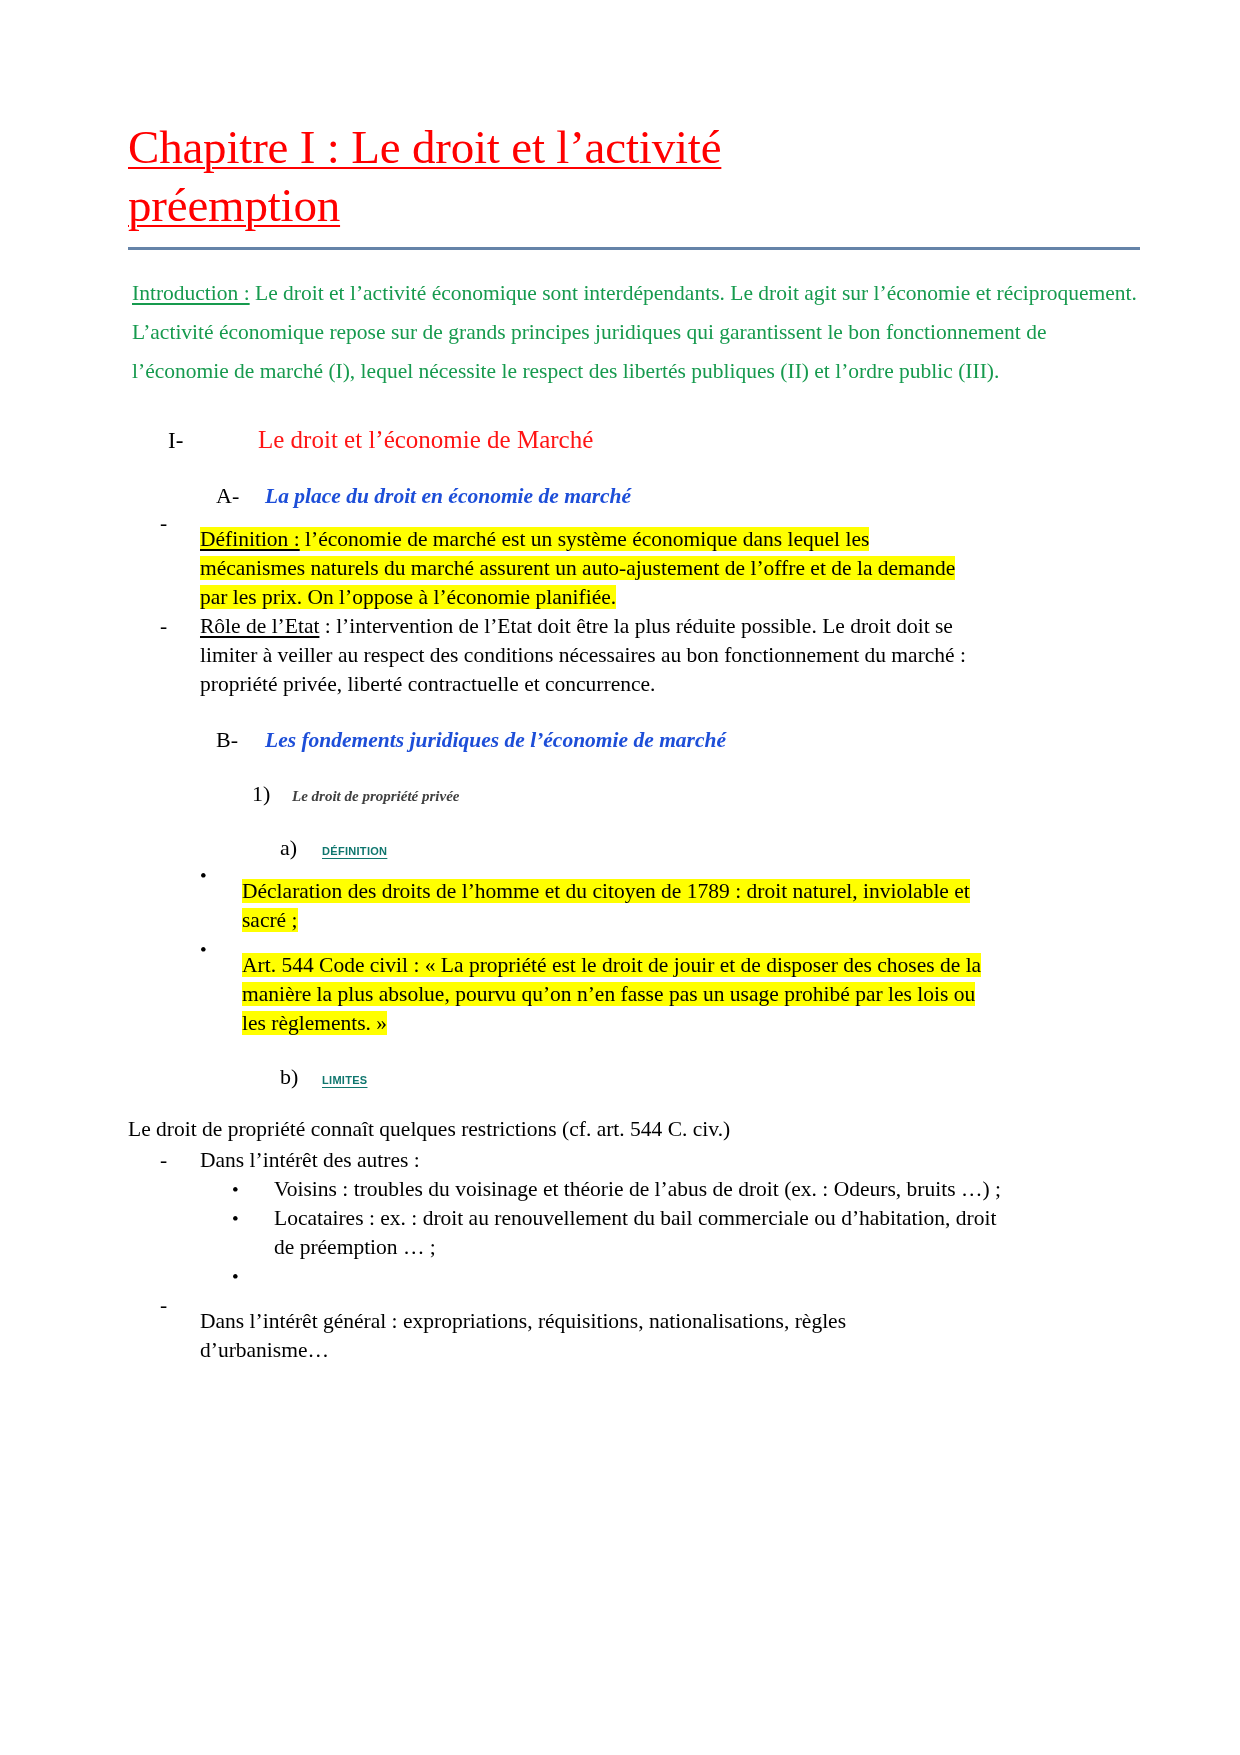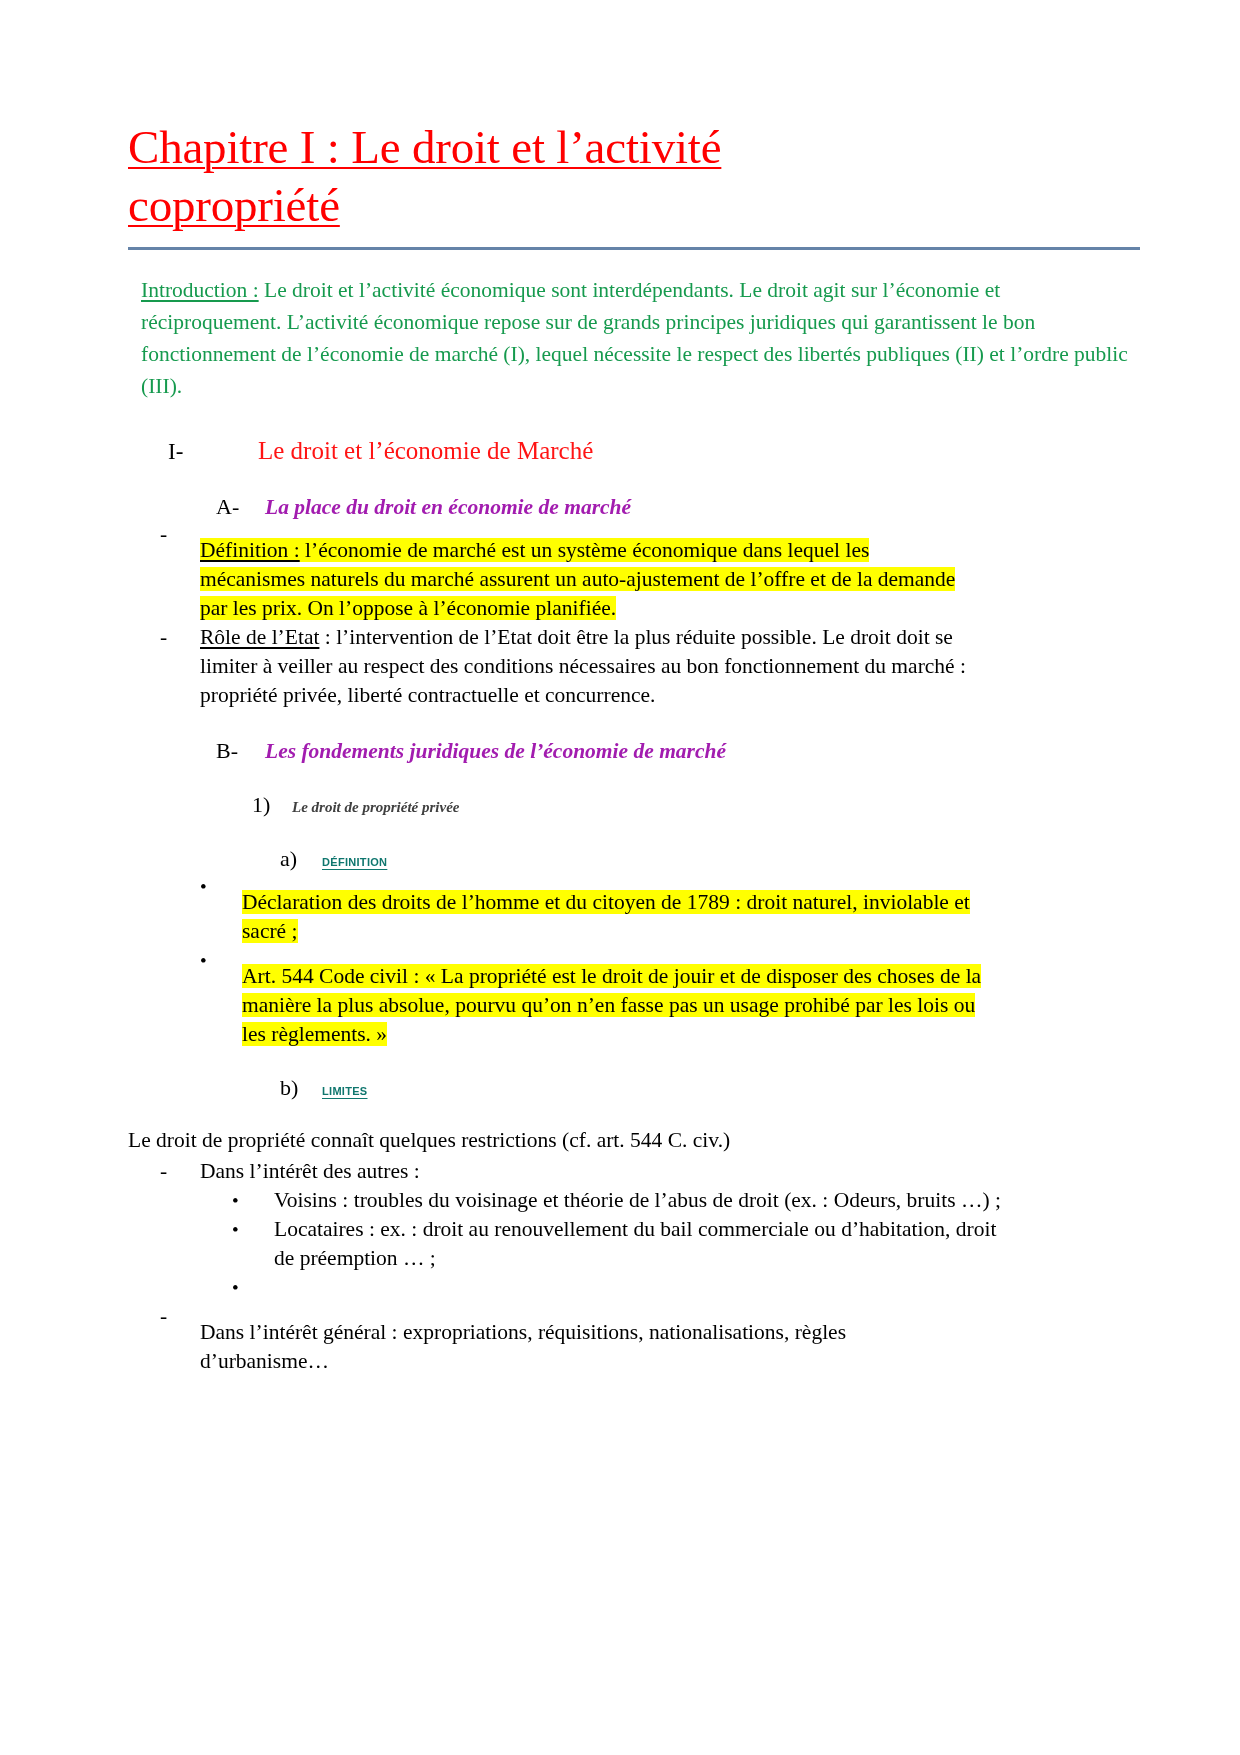--- a/index.html
+++ b/index.html
@@ -41,22 +41,22 @@
     border: none;
     border-top: 3px solid #6583A8;
     margin: 13px 0 0 0;
     width: 100%;
   }
 
   
   .intro {
     color: #169A4E;
     font-size: 21.5px;
-    line-height: 32px;
-    margin: 24px 0 0 13px;
+    line-height: 39px;
+    margin: 24px 0 0 4px;
     text-align: left;
   }
   .intro .u { text-decoration: underline; text-underline-offset: 3px; }
 
   
   .h-level1 {
     margin: 34px 0 0 0;
     display: flex;
     align-items: baseline;
     padding-left: 40px;
@@ -80,21 +80,21 @@
     align-items: baseline;
     padding-left: 88px;
   }
   .h-level2 .marker {
     color: #000000;
     font-size: 22px;
     width: 49px;
     flex: 0 0 49px;
   }
   .h-level2 .text {
-    color: #a21caf;
+    color: #1d4ed8;
     font-size: 21.5px;
     font-weight: bold;
     font-style: italic;
     line-height: 26px;
   }
 
   .h-level3 {
     margin: 28px 0 0 0;
     display: flex;
     align-items: baseline;
@@ -191,21 +191,21 @@
   .w-b { max-width: 760px; margin-top: 16px; }
   .w-c { max-width: 790px; }
 </style>
 </head>
 <body>
 
 <div class="page">
 
   <h1 class="doc-title">
     <span class="u">Chapitre I : Le droit et l’activité</span><br>
-    <span class="u">copropriété</span>
+    <span class="u">préemption</span>
   </h1>
   <hr class="title-rule">
 
   <p class="intro">
     <span class="u">Introduction :</span><span> Le droit et l’activité économique sont interdépendants. Le droit agit sur l’économie et réciproquement. L’activité économique repose sur de grands principes juridiques qui garantissent le bon fonctionnement de l’économie de marché (I), lequel nécessite le respect des libertés publiques (II) et l’ordre public (III).</span>
   </p>
 
   <div class="h-level1">
     <span class="marker">I-</span>
     <span class="text">Le droit et l’économie de Marché</span>

